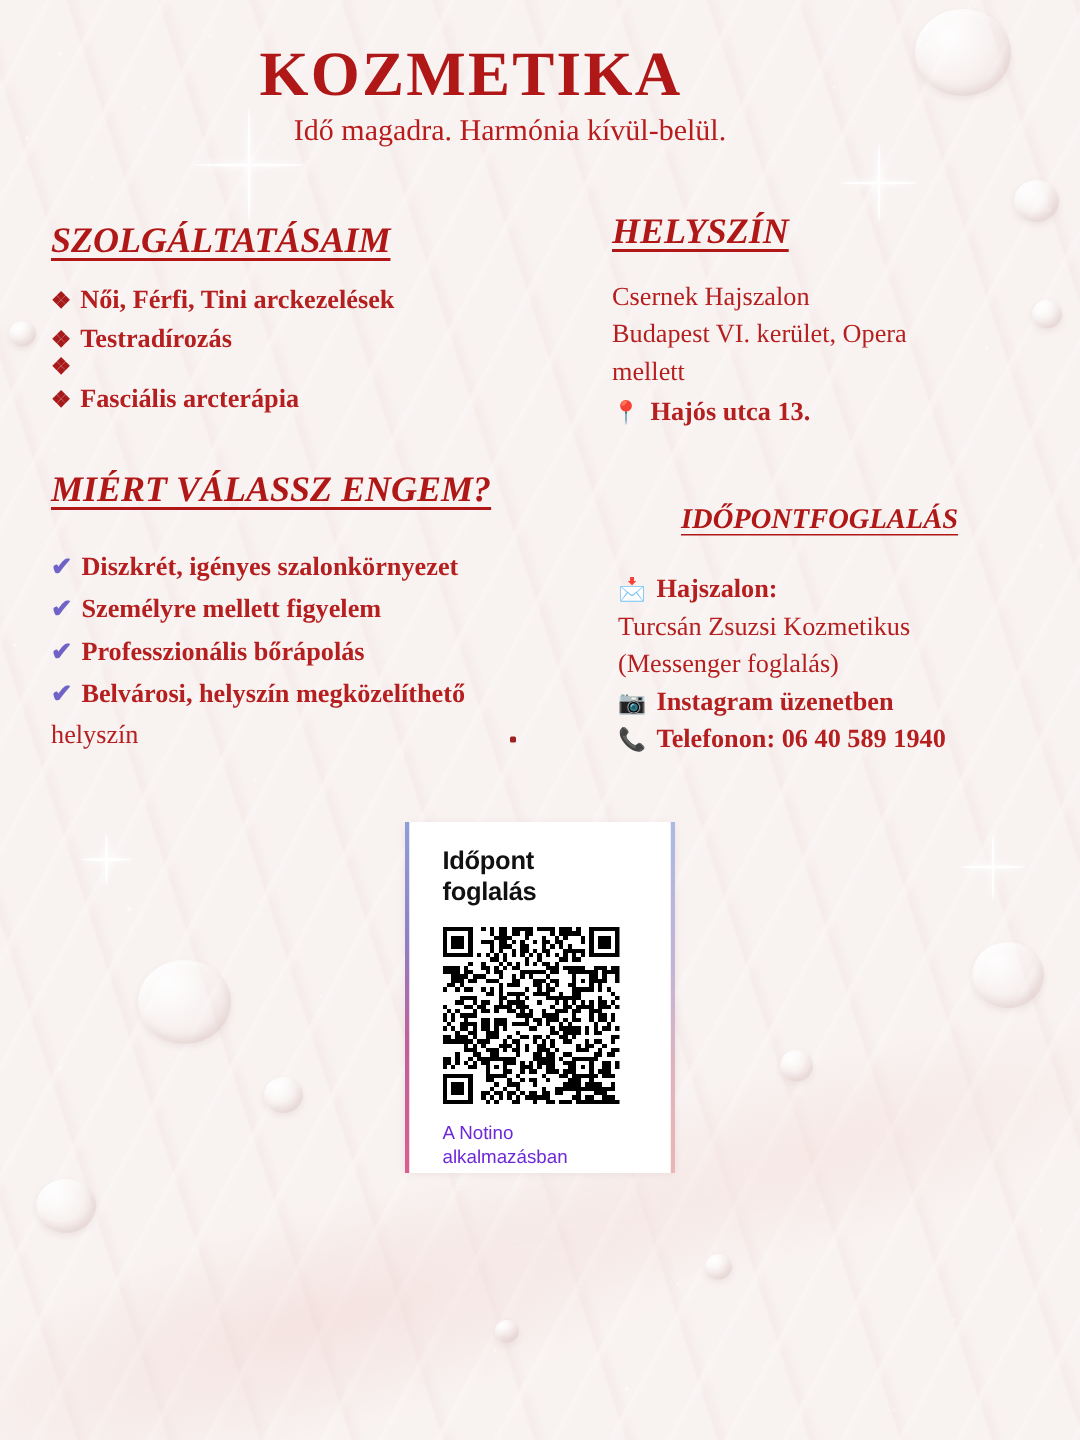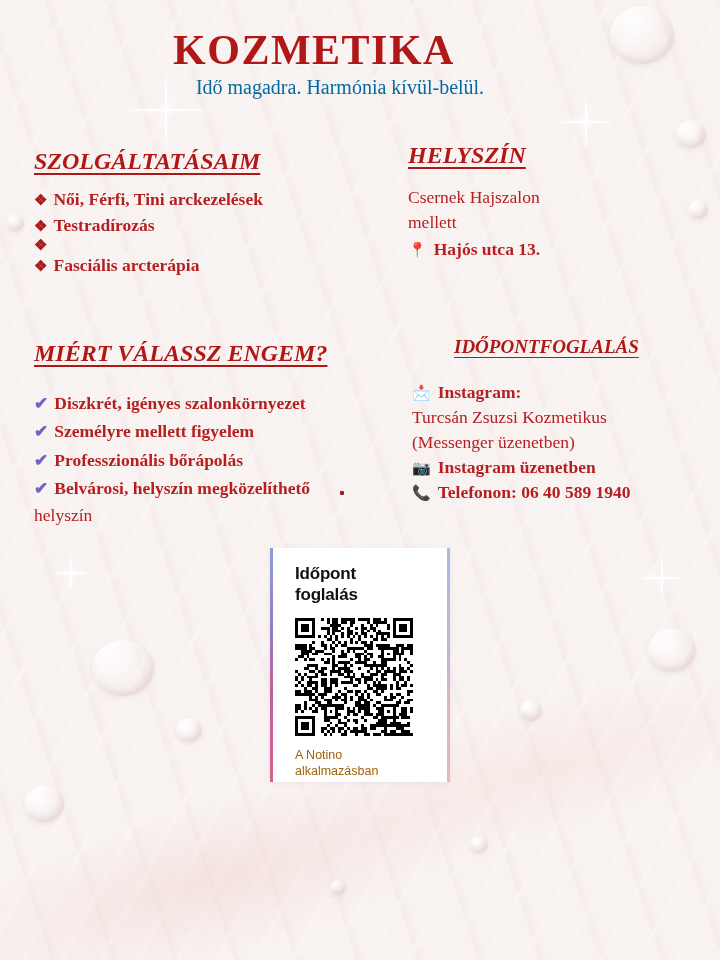--- a/index.html
+++ b/index.html
@@ -163,21 +163,21 @@
     font-family: "Liberation Serif", "DejaVu Serif", serif;
     text-shadow: 0 1px 1px rgba(255,255,255,0.6);
   }
   .subtitle {
     position: absolute;
     top: 76px;
     left: 0;
     width: 680px;
     text-align: center;
     font-size: 20px;
-    color: #0369a1;
+    color: #b91c1c;
     font-family: "Liberation Serif", "DejaVu Serif", serif;
   }
 
   .col {
     position: absolute;
   }
   .col-left  { left: 34px;  width: 370px; }
   .col-right { left: 408px; width: 300px; }
 
   .sec-head {
@@ -308,21 +308,21 @@
     margin-top: 13px;
     width: 118px;
     height: 118px;
     display: block;
   }
   .qr-footer {
     margin-top: 12px;
     font-family: "Liberation Sans", "DejaVu Sans", sans-serif;
     font-size: 12.5px;
     font-weight: normal;
-    color: #a16207;
+    color: #6d28d9;
     line-height: 1.25;
     white-space: pre-line;
   }
 </style>
 </head>
 <body>
 
 <div class="flyer">
 
   <div class="bg"></div>
@@ -370,29 +370,30 @@
           <span class="bullet-mark">❖</span>
           <span>Fasciális arcterápia</span>
         </li>
       </ul>
     </div>
 
     <div class="col col-right" style="top:142px;">
       <div class="sec-head">HELYSZÍN</div>
       <div style="margin-top:16px;">
         <div class="body-line">Csernek Hajszalon</div>
+        <div class="body-line">Budapest VI. kerület, Opera</div>
         <div class="body-line">mellett</div>
         <div class="contact-line" style="margin-top:2px;">
           <span class="emoji pin-icon">📍</span>
           <span>Hajós utca 13.</span>
         </div>
       </div>
     </div>
 
-    <div class="col col-left" style="top:340px; width:380px;">
+    <div class="col col-left" style="top:314px; width:380px;">
       <div class="sec-head">MIÉRT VÁLASSZ ENGEM?</div>
       <ul class="bullets check" style="margin-top:22px;">
         <li>
           <span class="bullet-mark">✔</span>
           <span>Diszkrét, igényes szalonkörnyezet</span>
         </li>
         <li>
           <span class="bullet-mark">✔</span>
           <span>Személyre mellett figyelem</span>
         </li>
@@ -406,24 +407,24 @@
         </li>
       </ul>
       <div class="body-line" style="margin-top:1px;">helyszín</div>
     </div>
 
     <div class="col col-right" style="top:336px; left:412px; width:300px;">
       <div class="sec-head small">IDŐPONTFOGLALÁS</div>
       <div style="margin-top:22px;">
         <div class="contact-line">
           <span class="emoji mail-icon">📩</span>
-          <span>Instagram:</span>
+          <span>Hajszalon:</span>
         </div>
         <div class="body-line">Turcsán Zsuzsi Kozmetikus</div>
-        <div class="body-line">(Messenger üzenetben)</div>
+        <div class="body-line">(Messenger foglalás)</div>
         <div class="contact-line">
           <span class="emoji cam-icon">📷</span>
           <span>Instagram üzenetben</span>
         </div>
         <div class="contact-line">
           <span class="emoji phone-icon">📞</span>
           <span>Telefonon: 06 40 589 1940</span>
         </div>
       </div>
     </div>

